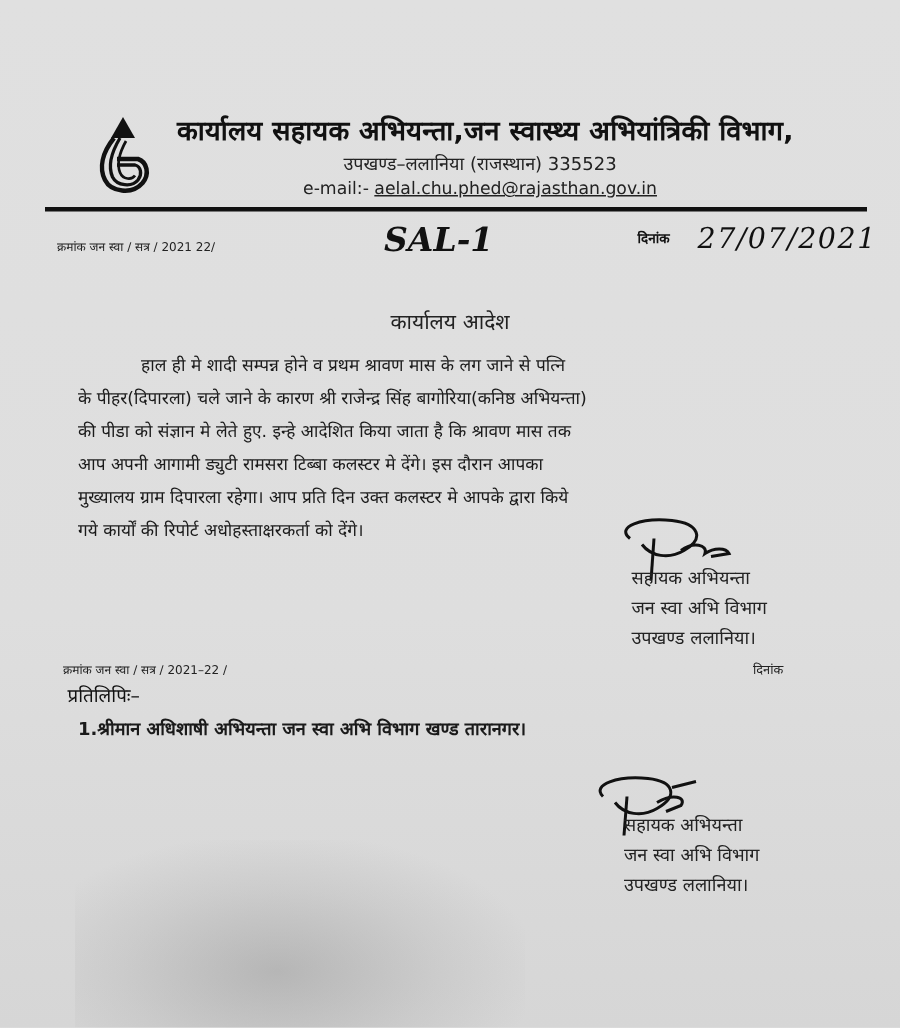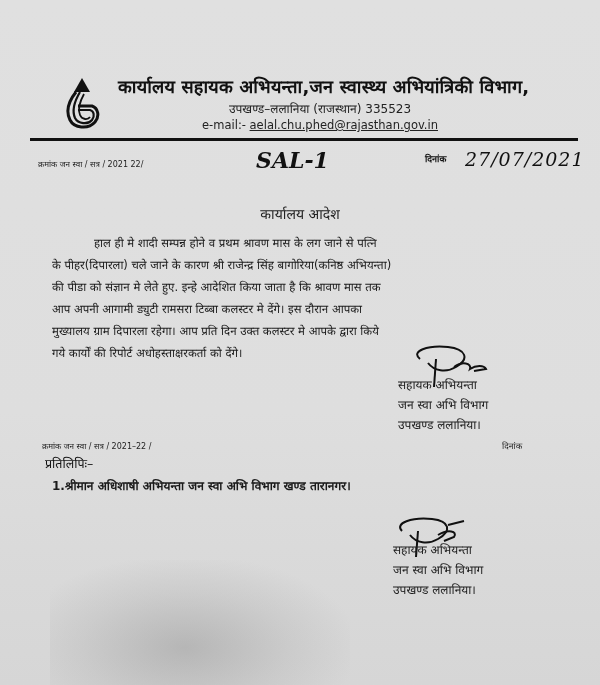--- a/index.html
+++ b/index.html
@@ -69,21 +69,21 @@
       text-align: justify;
     }
     .body-text .ln { display: block; white-space: nowrap; overflow: hidden; }
     .body-text .ln.first { padding-left: 42px; }
     .sig1 {
       position: absolute; left: 400px; top: 345px; width: 120px; height: 45px;
     }
     .sig-block {
       position: absolute; font-size: 12px; line-height: 20px; color: #222;
     }
-    .sig-block .ln { display: block; white-space: nowrap; }
+    .sig-block .ln { display: block; white-space: nowrap; margin-left: 23px; }
     .sig-block1 { left: 398px; top: 375px; }
     .ref2 {
       position: absolute; left: 42px; top: 440px;
       font-size: 8px; color: #222;
     }
     .date2 {
       position: absolute; left: 502px; top: 440px;
       font-size: 8.5px; color: #222;
     }
     .copy-lbl {

